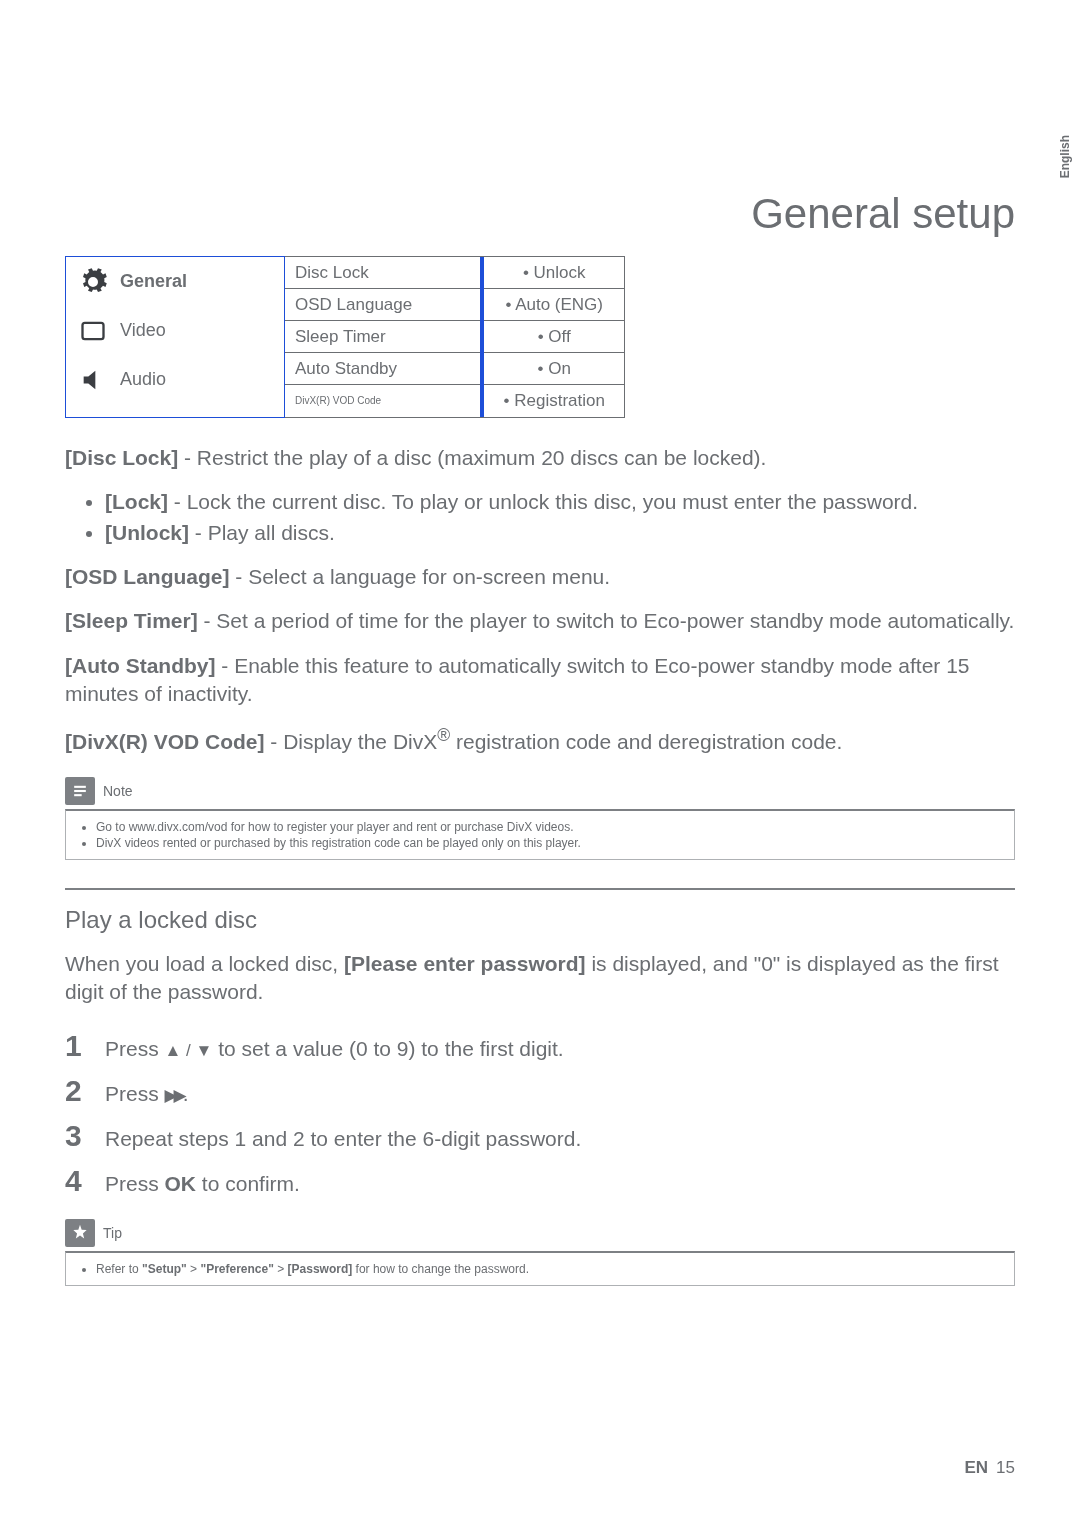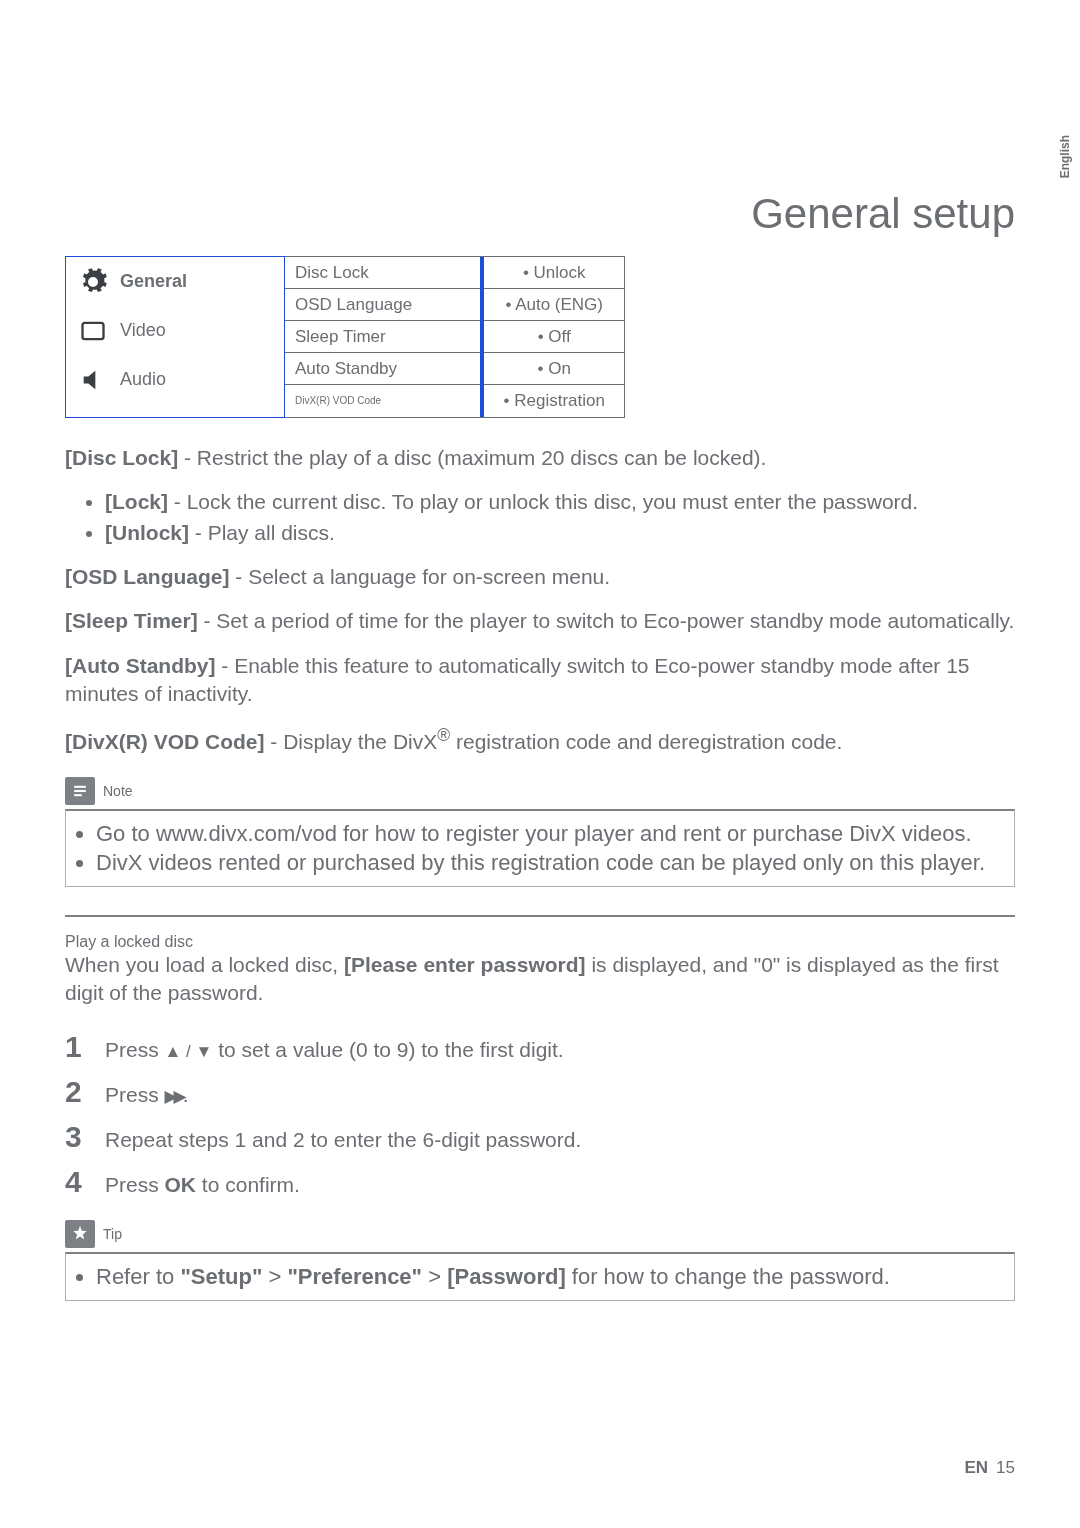--- a/index.html
+++ b/index.html
@@ -113,33 +113,34 @@
     color: #fff;
   }
   .callout-title {
     font-size: 14px;
     color: #6b6e72;
   }
   .callout-box {
     border: 1px solid #aeb1b4;
     border-top: 2px solid #7d8084;
     padding: 8px 12px;
-    font-size: 22px;
+    font-size: 12px;
     line-height: 1.35;
   }
   .callout-box ul { list-style: disc; margin-left: 18px; }
   hr.sep {
     border: none;
     border-top: 2px solid #7d8084;
     margin: 28px 0 16px 0;
   }
   h2.sub {
-    font-size: 16px;
+    font-size: 24px;
     font-weight: normal;
     color: #6b6e72;
+    margin-bottom: 16px;
   }
   ol.steps {
     list-style: none;
     counter-reset: step;
     font-size: 21px;
     line-height: 1.5;
     margin-bottom: 12px;
   }
   ol.steps li {
     counter-increment: step;

